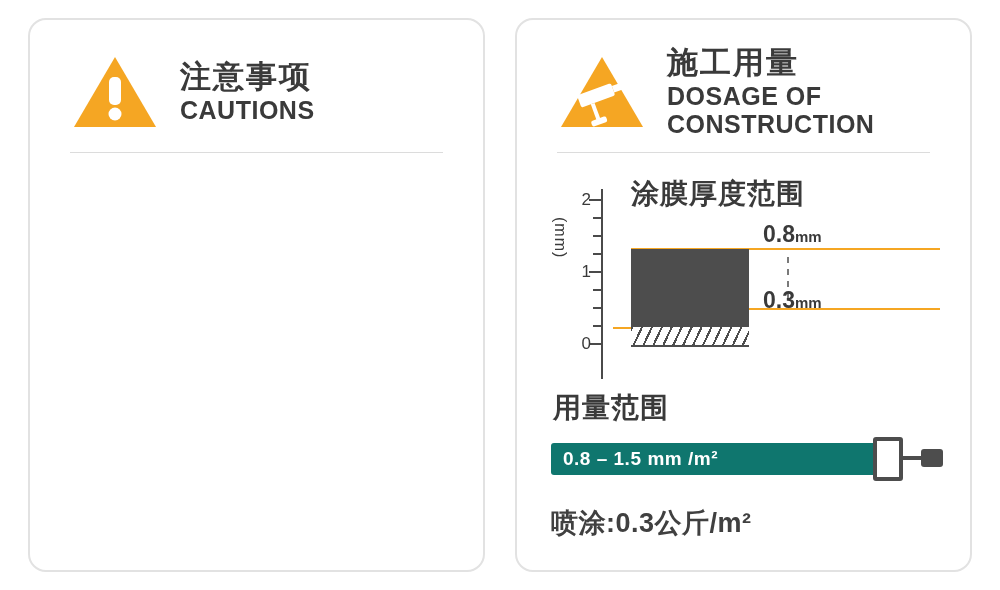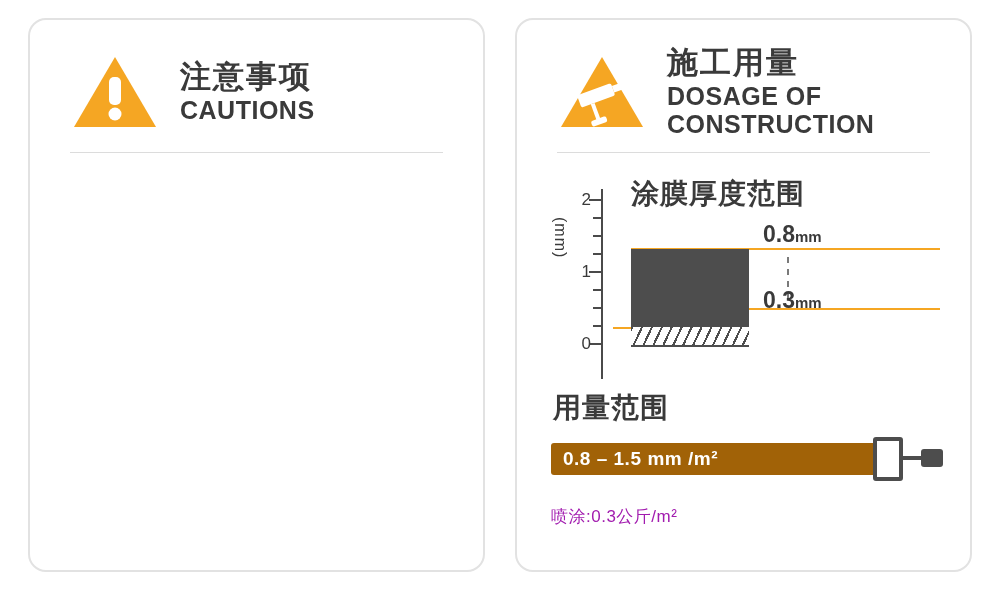--- a/index.html
+++ b/index.html
@@ -214,21 +214,21 @@
     position: relative;
     height: 58px;
     margin-top: 10px;
   }
   .roller-strip {
     position: absolute;
     left: 0;
     top: 6px;
     width: 330px;
     height: 32px;
-    background: #a16207;
+    background: #0f766e;
     border-radius: 3px;
     display: flex;
     align-items: center;
     padding-left: 12px;
     box-sizing: border-box;
   }
   .strip-text {
     color: #ffffff;
     font-size: 19px;
     font-weight: bold;
@@ -256,23 +256,23 @@
   .roller-grip {
     position: absolute;
     left: 370px;
     top: 12px;
     width: 22px;
     height: 18px;
     background: #4d4d4d;
     border-radius: 3px;
   }
   .spray-text {
-    font-size: 17px;
-    font-weight: normal;
-    color: #a21caf;
+    font-size: 27px;
+    font-weight: bold;
+    color: #404040;
     margin-top: 10px;
     letter-spacing: 0.5px;
   }
 </style>
 </head>
 <body>
 
 <div class="page">
 
   <div class="card">

